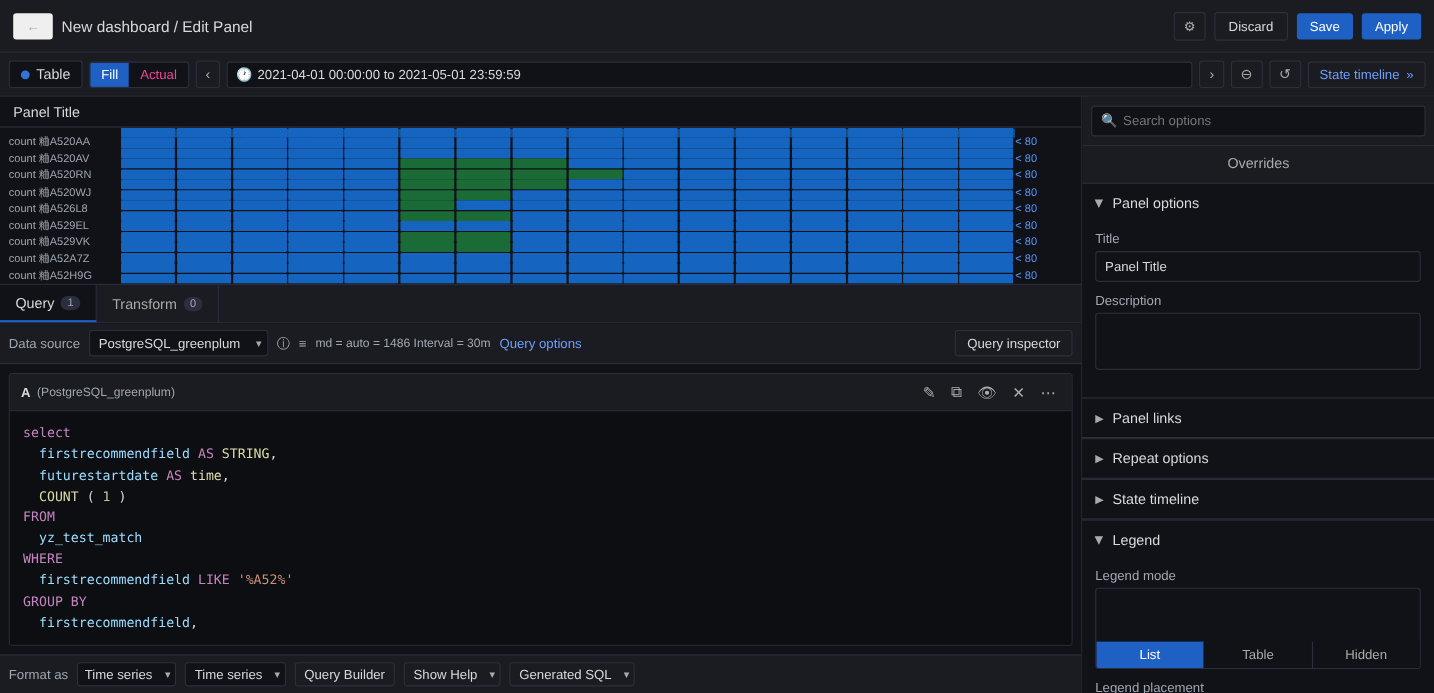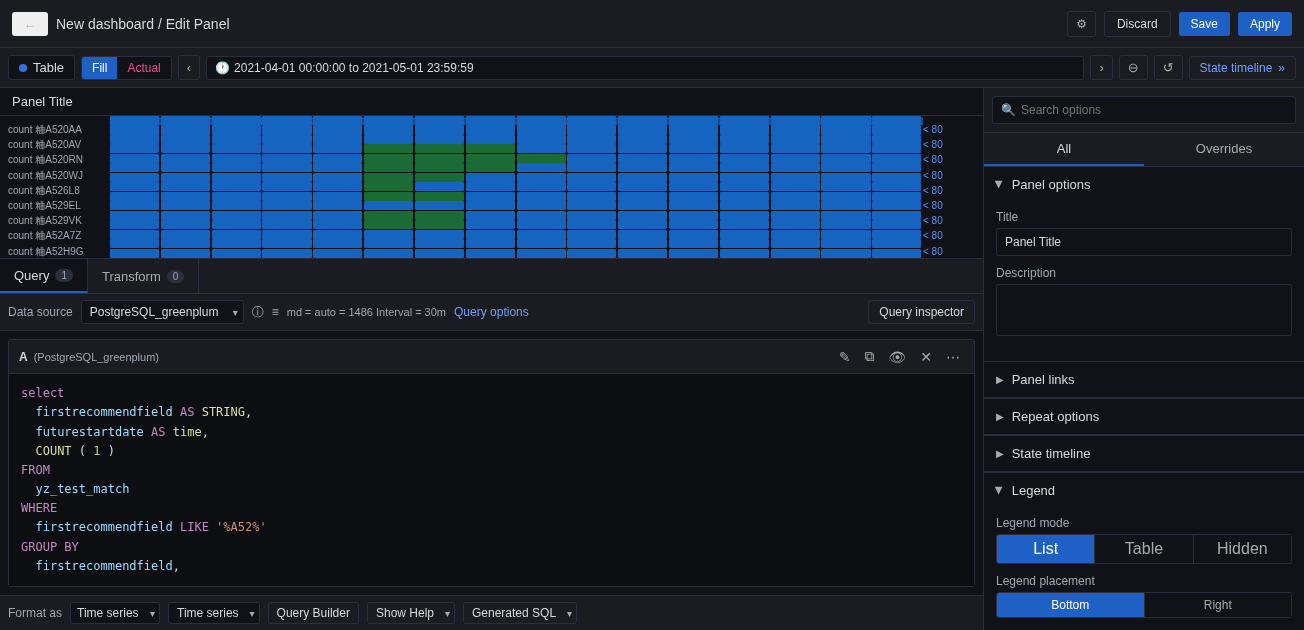--- a/index.html
+++ b/index.html
@@ -111,21 +111,21 @@
     .form-textarea { width: 100%; background: #111217; border: 1px solid #2c2e3e; border-radius: 3px; color: #d8d9da; padding: 6px 8px; font-size: 12px; height: 52px; resize: none; }
     
     
     .toggle-row { display: flex; align-items: center; justify-content: space-between; margin-bottom: 8px; }
     .toggle-label { font-size: 12px; color: #9fa7b3; }
     .toggle-switch { width: 32px; height: 16px; border-radius: 8px; background: #2c2e3e; position: relative; cursor: pointer; }
     .toggle-knob { width: 12px; height: 12px; background: #fff; border-radius: 50%; position: absolute; top: 2px; left: 2px; transition: left 0.2s; }
 
     
     .mode-buttons { display: flex; gap: 0; border: 1px solid #2c2e3e; border-radius: 3px; overflow: hidden; }
-    .mode-btn { flex: 1; padding: 5px; text-align: center; cursor: pointer; font-size: 16px; color: #aaa; background: #111217; border: none; border-right: 1px solid #2c2e3e; }
+    .mode-btn { flex: 1; padding: 5px; text-align: center; cursor: pointer; font-size: 12px; color: #aaa; background: #111217; border: none; border-right: 1px solid #2c2e3e; margin-top: 48px; }
     .mode-btn:last-child { border-right: none; }
     .mode-btn.active { background: #1f60c4; color: #fff; }
     
     
     .placement-buttons { display: flex; gap: 0; border: 1px solid #2c2e3e; border-radius: 3px; overflow: hidden; }
     .placement-btn { flex: 1; padding: 5px; text-align: center; cursor: pointer; font-size: 12px; color: #aaa; background: #111217; border: none; border-right: 1px solid #2c2e3e; }
     .placement-btn:last-child { border-right: none; }
     .placement-btn.active { background: #1f60c4; color: #fff; }
 
     
@@ -552,21 +552,20 @@
   <div class="options-panel">
 
     <div class="options-search">
       <div class="options-search-wrap">
         <span class="options-search-icon">🔍</span>
         <input class="options-search-input" type="text" placeholder="Search options" style="">
       </div>
     </div>
 
     <div class="options-toggle">
-      <button class="options-toggle-btn active">All</button>
       <button class="options-toggle-btn">Overrides</button>
     </div>
 
     <div class="options-content">
 
       <div class="options-section">
         <div class="options-section-header">
           <span class="options-section-title">
             <span class="chevron open">▶</span>
             <span>Panel options</span>

